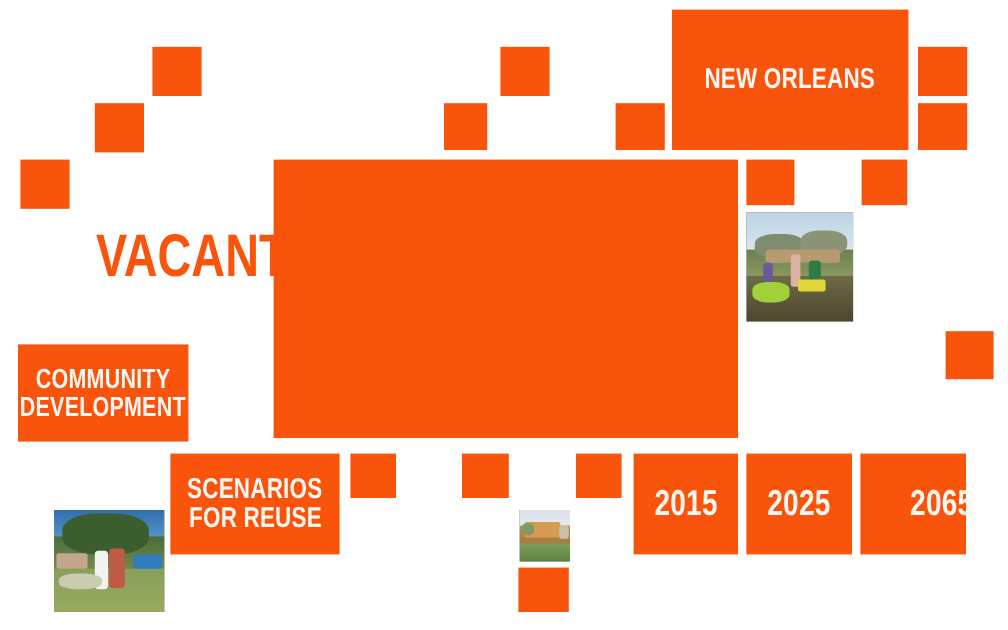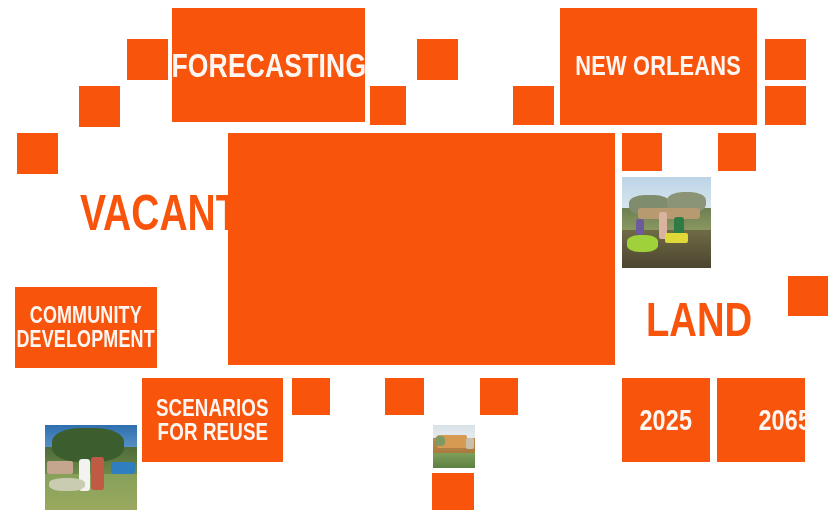--- a/index.html
+++ b/index.html
@@ -108,29 +108,26 @@
 </style>
 </head>
 <body>
 
 <div id="poster">
 
   <div class="tile" style="left:127px; top:39px; width:41px; height:41px;"></div>
   <div class="tile" style="left:79px; top:86px; width:41px; height:41px;"></div>
   <div class="tile" style="left:17px; top:133px; width:41px; height:41px;"></div>
 
-  <div class="tile-text" style="left:172px; top:8px; width:193px; height:114px; font-size:34px;">
-    <span>FORECASTING</span>
-  </div>
 
   <div class="tile" style="left:417px; top:39px; width:41px; height:41px;"></div>
   <div class="tile" style="left:370px; top:86px; width:36px; height:39px;"></div>
   <div class="tile" style="left:513px; top:86px; width:41px; height:39px;"></div>
 
-  <div class="tile-text" style="left:560px; top:8px; width:197px; height:117px; font-size:28px;">
+  <div class="tile-text" style="left:560px; top:8px; width:197px; height:117px; font-size:24px;">
     <span>NEW ORLEANS</span>
   </div>
 
   <div class="tile" style="left:765px; top:39px; width:41px; height:41px;"></div>
   <div class="tile" style="left:765px; top:86px; width:41px; height:39px;"></div>
 
   <div class="word" style="left:80px; top:188px; font-size:50px;">
     <span>VACANT</span>
   </div>
 
@@ -148,23 +145,20 @@
     <div class="blob" style="left:8%; top:20%; width:46%; height:22%; background:#7f8c6d;"></div>
     <div class="blob" style="left:50%; top:16%; width:44%; height:24%; background:#8b9476;"></div>
     <div class="blob" style="left:18%; top:34%; width:70%; height:12%; background:#b79a70; border-radius:3px;"></div>
     <div class="blob" style="left:42%; top:38%; width:9%; height:30%; background:#d9b2a0; border-radius:2px;"></div>
     <div class="blob" style="left:58%; top:44%; width:12%; height:26%; background:#2f7a45; border-radius:3px;"></div>
     <div class="blob" style="left:16%; top:46%; width:9%; height:18%; background:#6b5a9c; border-radius:3px;"></div>
     <div class="blob" style="left:6%; top:64%; width:34%; height:18%; background:#9fd13a;"></div>
     <div class="blob" style="left:48%; top:62%; width:26%; height:10%; background:#e0d838; border-radius:2px;"></div>
   </div>
 
-  <div class="word" style="left:646px; top:295px; font-size:49px;">
-    <span>LAND</span>
-  </div>
 
   <div class="tile-text" style="left:15px; top:287px; width:142px; height:81px; font-size:23px; flex-direction:column;">
     <span>COMMUNITY</span>
     <span>DEVELOPMENT</span>
   </div>
 
   <div class="tile-text" style="left:142px; top:378px; width:141px; height:84px; font-size:24px; flex-direction:column;">
     <span>SCENARIOS</span>
     <span>FOR REUSE</span>
   </div>
@@ -188,20 +182,23 @@
     <div class="mid" style="top:26%; height:32%; background:linear-gradient(#4e6b3a,#6f8a4a);"></div>
     <div class="ground" style="height:42%; background:linear-gradient(#86a05a,#9aa95f);"></div>
     <div class="blob" style="left:8%; top:4%; width:78%; height:40%; background:#3c5e2e;"></div>
     <div class="blob" style="left:2%; top:42%; width:28%; height:16%; background:#c4a58e; border-radius:2px;"></div>
     <div class="blob" style="left:72%; top:44%; width:26%; height:14%; background:#2f7fc0; border-radius:3px;"></div>
     <div class="blob" style="left:37%; top:40%; width:12%; height:38%; background:#f2f2f0; border-radius:3px;"></div>
     <div class="blob" style="left:50%; top:38%; width:14%; height:38%; background:#c05a44; border-radius:3px;"></div>
     <div class="blob" style="left:4%; top:62%; width:40%; height:16%; background:#c9ccb0;"></div>
   </div>
 
+  <div class="tile-text" style="left:528px; top:378px; width:87px; height:84px; font-size:30px;">
+    <span>2015</span>
+  </div>
   <div class="tile-text" style="left:622px; top:378px; width:88px; height:84px; font-size:30px;text-align:center;">
     <span>2025</span>
   </div>
   <div class="tile-text" style="left:717px; top:378px; width:88px; height:84px; font-size:30px;padding-left:48px;">
     <span>2065</span>
   </div>
 
 </div>
 
 </body></html>

